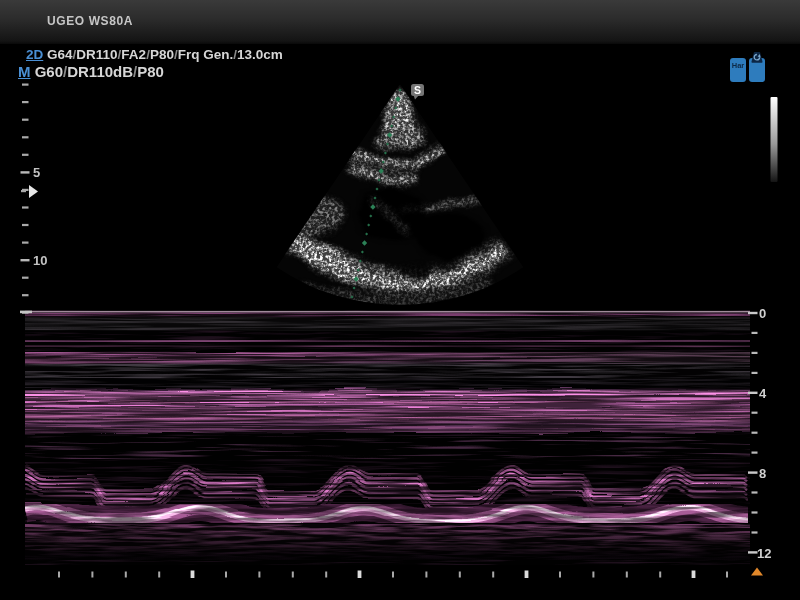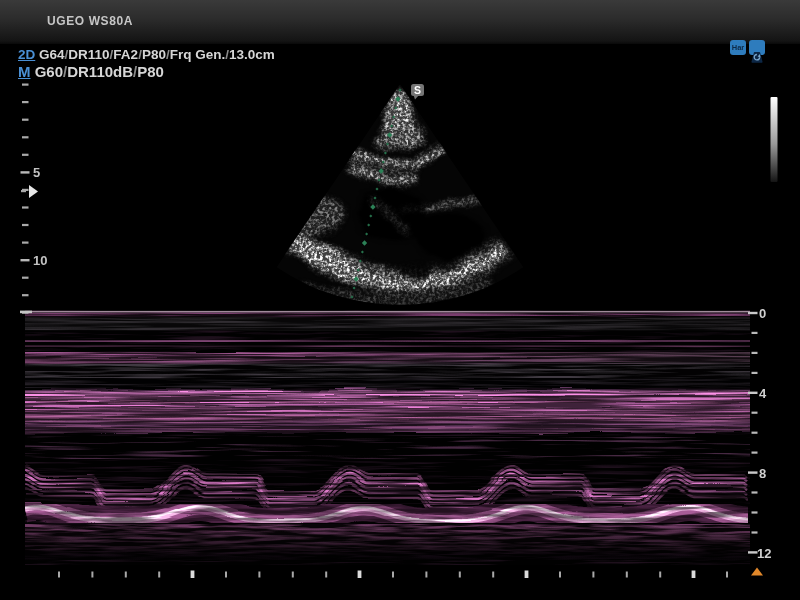--- a/index.html
+++ b/index.html
@@ -1,21 +1,21 @@
 <!DOCTYPE html>
 <html><head><meta charset="utf-8"><style>
 html,body{margin:0;padding:0;background:#000;width:800px;height:600px;overflow:hidden}
 body{font-family:"Liberation Sans",sans-serif;position:relative}
 .topbar{position:absolute;left:0;top:0;width:800px;height:44px;background:linear-gradient(#3a3a3a,#2c2c2c 42%,#141414 93%,#090909)}
 .title{position:absolute;left:47px;top:14px;color:#c6c6c6;font-size:12px;font-weight:bold;letter-spacing:0.6px}
-.l1{position:absolute;left:18px;top:47px;font-size:13.5px;font-weight:bold;color:#d6d6d6;white-space:pre}
+.l1{position:absolute;left:26px;top:47px;font-size:13.5px;font-weight:bold;color:#d6d6d6;white-space:pre}
 .l2{position:absolute;left:18px;top:63px;font-size:15px;font-weight:bold;color:#d6d6d6;white-space:pre}
 .blue{color:#4a8fd4;text-decoration:underline}
 .slash{color:#8a8a8a}
-.ic{position:absolute;top:40px;width:16px;height:15px;background:#2e7cbd;border-radius:3px}
+.ic{position:absolute;top:58px;width:16px;height:24px;background:#2e7cbd;border-radius:3px}
 .ic1{left:730px;color:#0d2946;font-size:7.5px;font-weight:bold;text-align:center;line-height:15px}
 </style></head>
 <body>
 <div class="topbar"></div>
 <div class="title">UGEO WS80A</div>
 <div class="l1"><span class="blue">2D</span> G64<span class="slash">/</span>DR110<span class="slash">/</span>FA2<span class="slash">/</span>P80<span class="slash">/</span>Frq Gen.<span class="slash">/</span>13.0cm</div>
 <div class="l2"><span class="blue">M</span> G60<span class="slash">/</span>DR110dB<span class="slash">/</span>P80</div>
 <div class="ic ic1">Har</div>
 <div class="ic" style="left:748.5px"></div>
 <svg style="position:absolute;left:748.5px;top:50px" width="16" height="14.5" viewBox="0 0 16 14.5">

